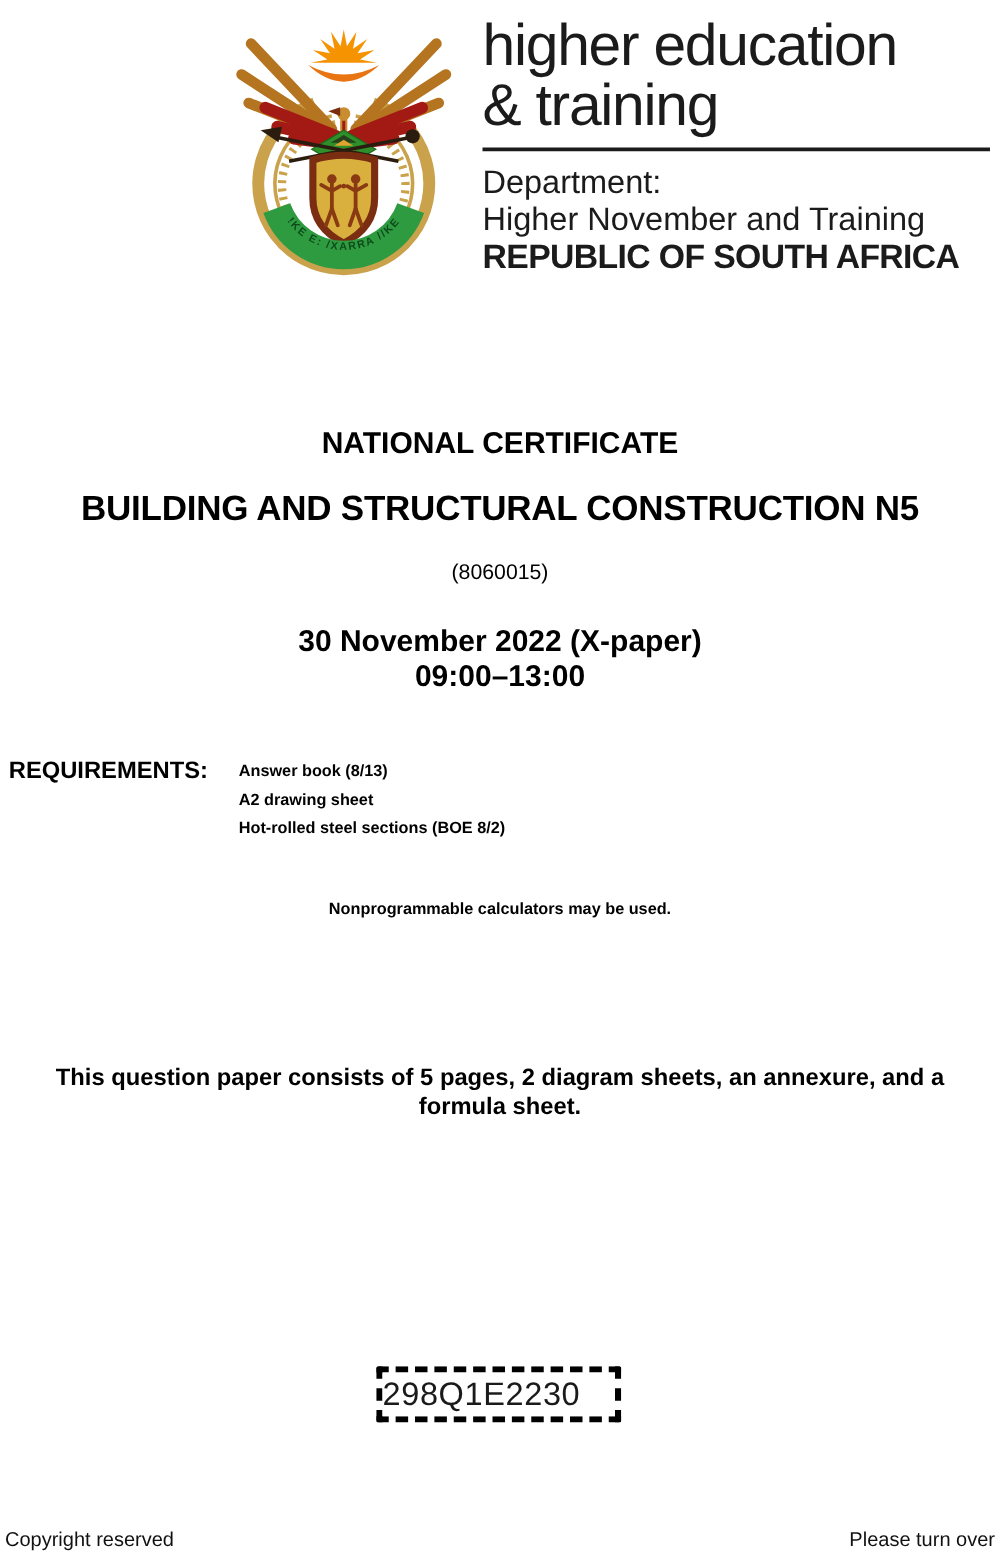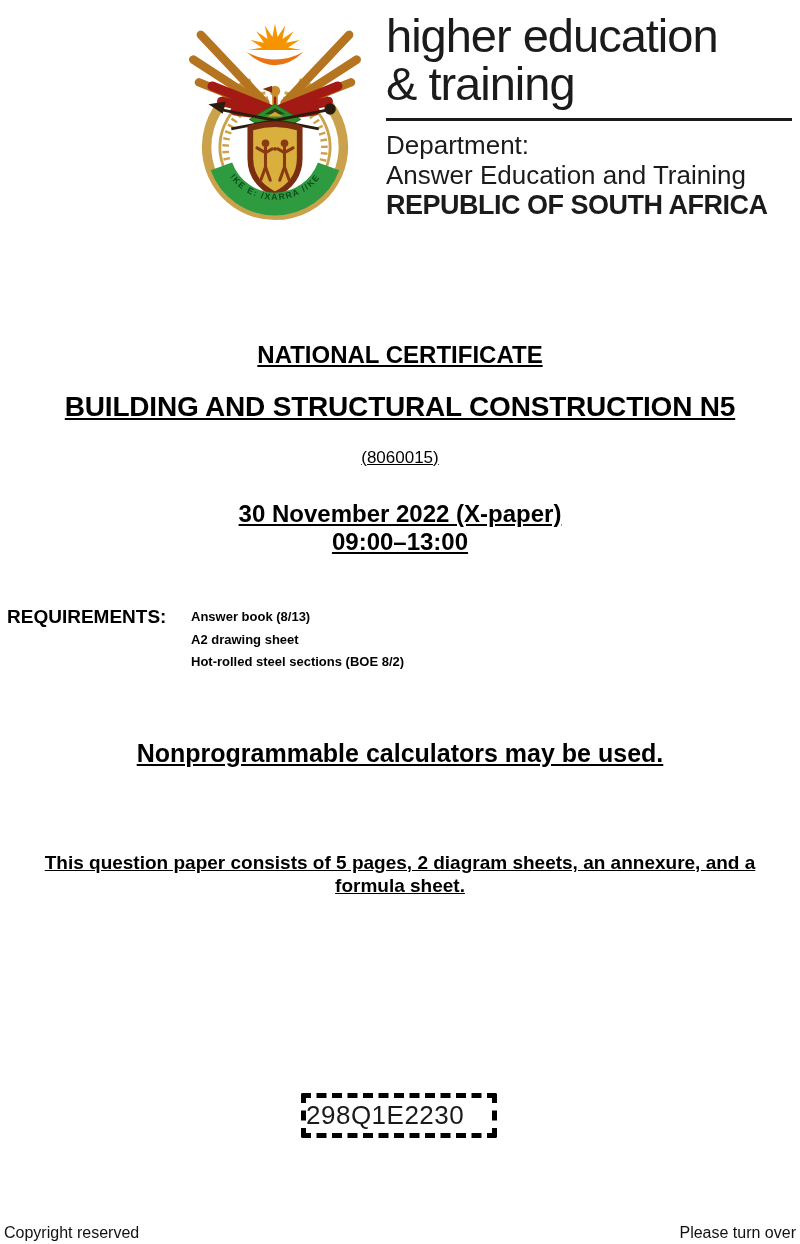--- a/index.html
+++ b/index.html
@@ -5,42 +5,42 @@
   html, body { margin: 0; padding: 0; }
   body {
     width: 800px; height: 1244px;
     background: #ffffff;
     font-family: "Liberation Sans", "DejaVu Sans", sans-serif;
     color: #000;
     position: relative;
     overflow: hidden;
   }
   .abs { position: absolute; }
-  .ctr { left: 0; right: 0; text-align: center; text-decoration: underline; }
+  .ctr { left: 0; right: 0; text-align: center; }
 
   
   .emblem-svg { position: absolute; left: 180px; top: 14px; width: 190px; height: 228px; }
 
   .wordmark { position: absolute; left: 386px; top: 12px; width: 410px; color: #1b1b1b; }
   .wm-main { font-size: 47px; line-height: 48px; letter-spacing: -1px; font-weight: 500; }
   .wm-rule { height: 3px; background: #1b1b1b; margin: 10px 0 9px 0; width: 406px; }
   .wm-sub { font-size: 26px; line-height: 30px; }
   .wm-country { font-size: 27px; line-height: 31px; font-weight: bold; letter-spacing: -0.5px; }
 
   
   .cert      { top: 341px; font-size: 24px; font-weight: bold; }
   .subject   { top: 391px; font-size: 28px; font-weight: bold; letter-spacing: -0.2px; }
   .paper-code{ top: 448px; font-size: 17px; }
   .datetime  { top: 500px; font-size: 24px; font-weight: bold; line-height: 28px; }
 
   
   .req-label { left: 7px; top: 606px; font-size: 19px; font-weight: bold; }
   .req-items { left: 191px; top: 606px; font-size: 13px; font-weight: bold; line-height: 22.5px; }
 
-  .calc-note  { top: 739px; font-size: 25px; font-weight: bold; }
+  .calc-note  { top: 719px; font-size: 13px; font-weight: bold; }
   .paper-note { top: 851px; font-size: 19px; font-weight: bold; line-height: 23px; }
 
   
   .code-box {
     left: 301px; top: 1093px;
     width: 186px; height: 35px;
     border: 5px dashed #000;
     border-radius: 2px;
     font-size: 26px; line-height: 35px;
     text-align: left;
@@ -127,21 +127,21 @@
   <text font-size="9" font-weight="bold" fill="#0E4A1A" letter-spacing="1.5">
     <textPath href="#mottoPath" startOffset="50%" text-anchor="middle">!KE E: /XARRA //KE</textPath>
   </text>
 </svg>
 
 <div class="wordmark">
   <div class="wm-main">higher education</div>
   <div class="wm-main">&amp; training</div>
   <div class="wm-rule"></div>
   <div class="wm-sub">Department:</div>
-  <div class="wm-sub">Answer Education and Training</div>
+  <div class="wm-sub">Higher November and Training</div>
   <div class="wm-country">REPUBLIC OF SOUTH AFRICA</div>
 </div>
 
 <div class="abs ctr cert">NATIONAL CERTIFICATE</div>
 <div class="abs ctr subject">BUILDING AND STRUCTURAL CONSTRUCTION N5</div>
 <div class="abs ctr paper-code">(8060015)</div>
 <div class="abs ctr datetime">
   <div>30 November 2022 (X-paper)</div>
   <div>09:00–13:00</div>
 </div>

